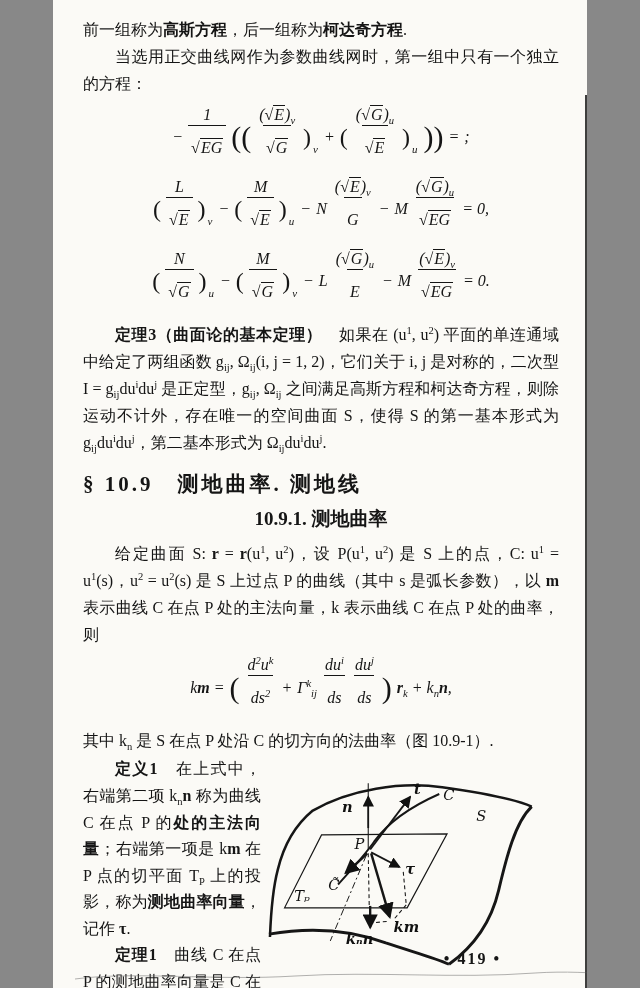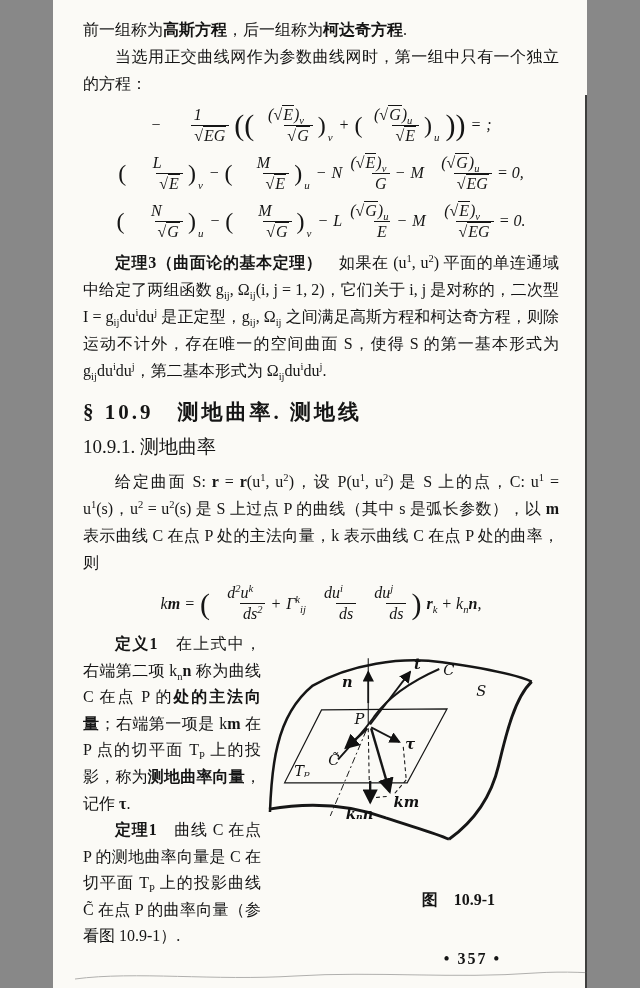--- a/index.html
+++ b/index.html
@@ -8,27 +8,27 @@
         padding:16px 28px 0 30px;box-sizing:border-box;overflow:hidden;}
   .para{margin:0;font-size:16px;line-height:1.7;text-align:justify;}
   .ind{text-indent:2em;}
   b{font-weight:bold;}
   sub,sup{font-size:66%;line-height:0;}
   .rad{border-top:1.2px solid #151515;padding:0 1px;}
   .formula{display:flex;align-items:center;justify-content:center;gap:5px;
            font-size:16px;font-style:italic;margin:7px 0;line-height:1.25;}
   .frac{display:inline-flex;flex-direction:column;align-items:center;}
   .frac .num{padding:0 3px;}
-  .frac .den{border-top:1.2px solid #151515;padding:0 3px;margin-left:25px;}
+  .frac .den{border-top:1.2px solid #151515;padding:12px 3px;}
   .mp{font-size:24px;font-style:normal;}
   .bigp{font-size:30px;font-style:normal;}
   .osub{font-size:11px;position:relative;top:13px;left:-3px;margin-right:-2px;}
   .tok{white-space:nowrap;}
   .sec{margin:13px 0 8px;font-size:21px;font-weight:bold;text-align:left;letter-spacing:3px;}
-  .sub{margin:8px 0 8px;font-size:19px;font-weight:normal;}
+  .sub{margin:8px 0 8px;font-size:19px;font-weight:bold;text-align:center;}
   .wrap{overflow:hidden;margin-top:2px;}
   .fig{float:right;width:292px;height:322px;margin:2px 0 0 6px;}
   .cap{text-align:right;font-weight:bold;font-size:16px;margin-top:0;padding-right:64px;}
   .col{line-height:1.66;}
   .pageno{position:absolute;right:86px;bottom:20px;font-weight:bold;font-size:16px;letter-spacing:2px;}
   .edge{position:absolute;right:0;top:95px;bottom:0;width:2px;background:#1c1c1c;opacity:.85;}
   .wave{position:absolute;left:22px;bottom:4px;opacity:.45;}
   svg text{font-family:"DejaVu Serif","Liberation Serif",serif;font-style:italic;font-size:15px;fill:#111;}
   svg text.bold{font-weight:bold;}
 </style>
@@ -150,20 +150,21 @@
         <span class="den">ds</span>
       </span>
     <span class="frac">
         <span class="num">du<sup>j</sup></span>
         <span class="den">ds</span>
       </span>
     <span class="bigp">)</span>
     <span class="tok"><b>r</b><sub>k</sub> + k<sub>n</sub><b>n</b>,</span>
   </div>
 
+  <p class="para">其中 k<sub>n</sub> 是 S 在点 P 处沿 C 的切方向的法曲率（图 10.9-1）.</p>
 
   <div class="wrap">
     <figure class="fig">
       <svg width="292" height="253" viewBox="340 672 300 260">
         <defs>
           <marker id="ah" viewBox="0 0 10 10" refX="8.5" refY="5" markerWidth="6.5" markerHeight="6.5" orient="auto-start-reverse">
             <path d="M0,0 L10,5 L0,10 Z" fill="#111"></path>
           </marker>
         </defs>
         <g fill="none" stroke="#161616">
@@ -196,18 +197,18 @@
           <text class="bold" x="470" y="851">km</text>
         </g>
       </svg>
       <figcaption class="cap">图　10.9-1</figcaption>
     </figure>
 
     <p class="para col ind"><b>定义1</b>　在上式中，右端第二项 k<sub>n</sub><b>n</b> 称为曲线 C 在点 P 的<b>处的主法向量</b>；右端第一项是 k<b>m</b> 在 P 点的切平面 T<sub>P</sub> 上的投影，称为<b>测地曲率向量</b>，记作 <b>τ</b>.</p>
     <p class="para col ind"><b>定理1</b>　曲线 C 在点 P 的测地曲率向量是 C 在切平面 T<sub>P</sub> 上的投影曲线 C̃ 在点 P 的曲率向量（参看图 10.9-1）.</p>
   </div>
 
-  <div class="pageno">• 357 •</div>
+  <div class="pageno">• 419 •</div>
   <div class="edge"></div>
   <svg class="wave" width="598" height="16">
     <path d="M0,11 C60,3 140,13 220,8 C300,3 380,11 460,5 C520,1 570,12 597,8" fill="none" stroke="#555" stroke-width="1"></path>
   </svg>
 </div>
 
 </body></html>

